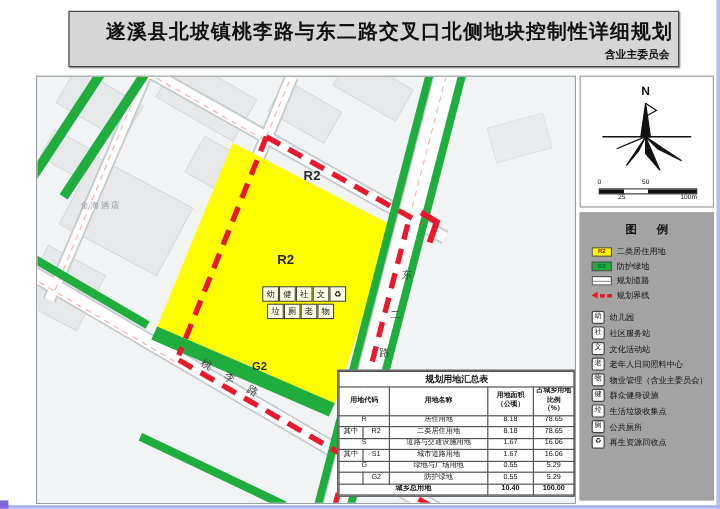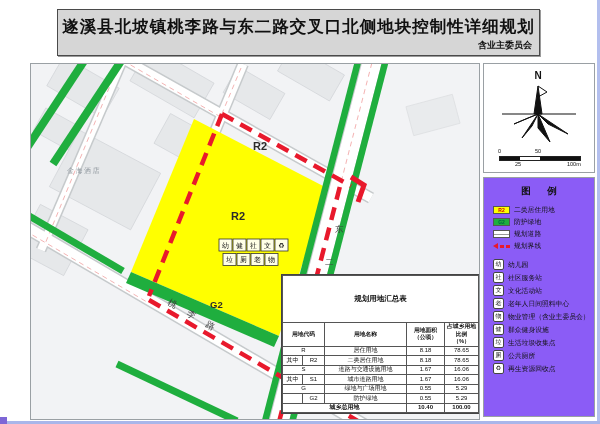--- a/index.html
+++ b/index.html
@@ -4,42 +4,42 @@
 <style>
   html,body{margin:0;padding:0;}
   body{font-family:"Liberation Sans","DejaVu Sans",sans-serif;background:#fff;}
   .page{position:relative;width:600px;height:424px;background:#fff;overflow:hidden;}
   .edge-right{position:absolute;right:0;top:0;width:3px;height:100%;background:#b3bfee;}
   .edge-bottom{position:absolute;left:0;bottom:0;width:100%;height:3px;background:#a9b6ea;}
   .edge-corner{position:absolute;left:0;bottom:0;width:7px;height:7px;background:#7d66d6;}
 
   
   .title-box{position:absolute;left:57px;top:9px;width:481px;height:45px;background:#d6d6d6;
-    border:1px solid #4a4a4a;box-shadow:1px 1px 0 #9a9a9a;}
+    border:1px solid #4a4a4a;box-shadow:1px 1px 0 #9a9a9a;padding-left:26px;}
   .title-box .main{margin-top:6px;text-align:center;font-size:16.5px;font-weight:bold;color:#101010;letter-spacing:1px;}
   .title-box .sub{position:absolute;right:7px;bottom:3px;font-size:9px;font-weight:bold;color:#111;}
 
   
   .map-panel{position:absolute;left:30px;top:63px;width:448px;height:355px;background:#f3f4f5;
     border:1px solid #9aa0a4;overflow:hidden;}
   .map-panel svg{position:absolute;left:0;top:0;}
 
   
   .tbl-wrap{position:absolute;right:0px;bottom:5px;width:196px;background:#fff;border:1px solid #444;}
   table.sum{border-collapse:collapse;width:100%;table-layout:fixed;}
   table.sum td{border:1px solid #555;font-size:6px;color:#111;text-align:center;padding:0.5px 0;
     white-space:pre-line;line-height:1.25;overflow:hidden;}
-  table.sum td.ttl{font-size:7.5px;font-weight:bold;border-bottom:1px solid #555;padding:18px 0;}
+  table.sum td.ttl{font-size:7.5px;font-weight:bold;border-bottom:1px solid #555;padding:1px 0;}
   table.sum td.hdr{font-weight:bold;font-size:5.8px;}
   table.sum td.tot{font-weight:bold;}
   col.c1{width:20px;}col.c2{width:22px;}col.c3{width:82px;}col.c4{width:38px;}col.c5{width:34px;}
 
   
   .compass-box{position:absolute;left:483px;top:63px;width:110px;height:108px;background:#fff;border:1px solid #9aa0a4;}
-  .legend-box{position:absolute;left:483px;top:177px;width:110px;height:238px;background:#8b5cf6;border:1px solid #9aa0a4;}
+  .legend-box{position:absolute;left:483px;top:177px;width:110px;height:238px;background:#a3a3a3;border:1px solid #9aa0a4;}
   .legend-title{text-align:center;font-size:9.5px;font-weight:bold;letter-spacing:7px;margin:7px 0 6px 7px;color:#111;}
   .lg-row{display:flex;align-items:center;height:12px;padding-left:9px;}
   .sw{width:17px;height:8px;border:1px solid #555;box-sizing:border-box;flex:0 0 17px;
       font-size:5px;line-height:6px;text-align:center;color:#c00;font-weight:bold;overflow:hidden;}
   .sw.road{position:relative;background:#fff;}
   .sw.road::after{content:"";position:absolute;left:0;right:0;top:50%;border-top:1px solid #999;}
   .sw.bnd{border:none;display:flex;align-items:center;gap:2px;}
   .sw.bnd .tri{width:0;height:0;border-top:3px solid transparent;border-bottom:3px solid transparent;border-right:5px solid #e8192c;}
   .sw.bnd .dash{width:6px;height:3px;background:#e8192c;}
   .lg-label{font-size:6.8px;color:#111;margin-left:4px;white-space:nowrap;}

